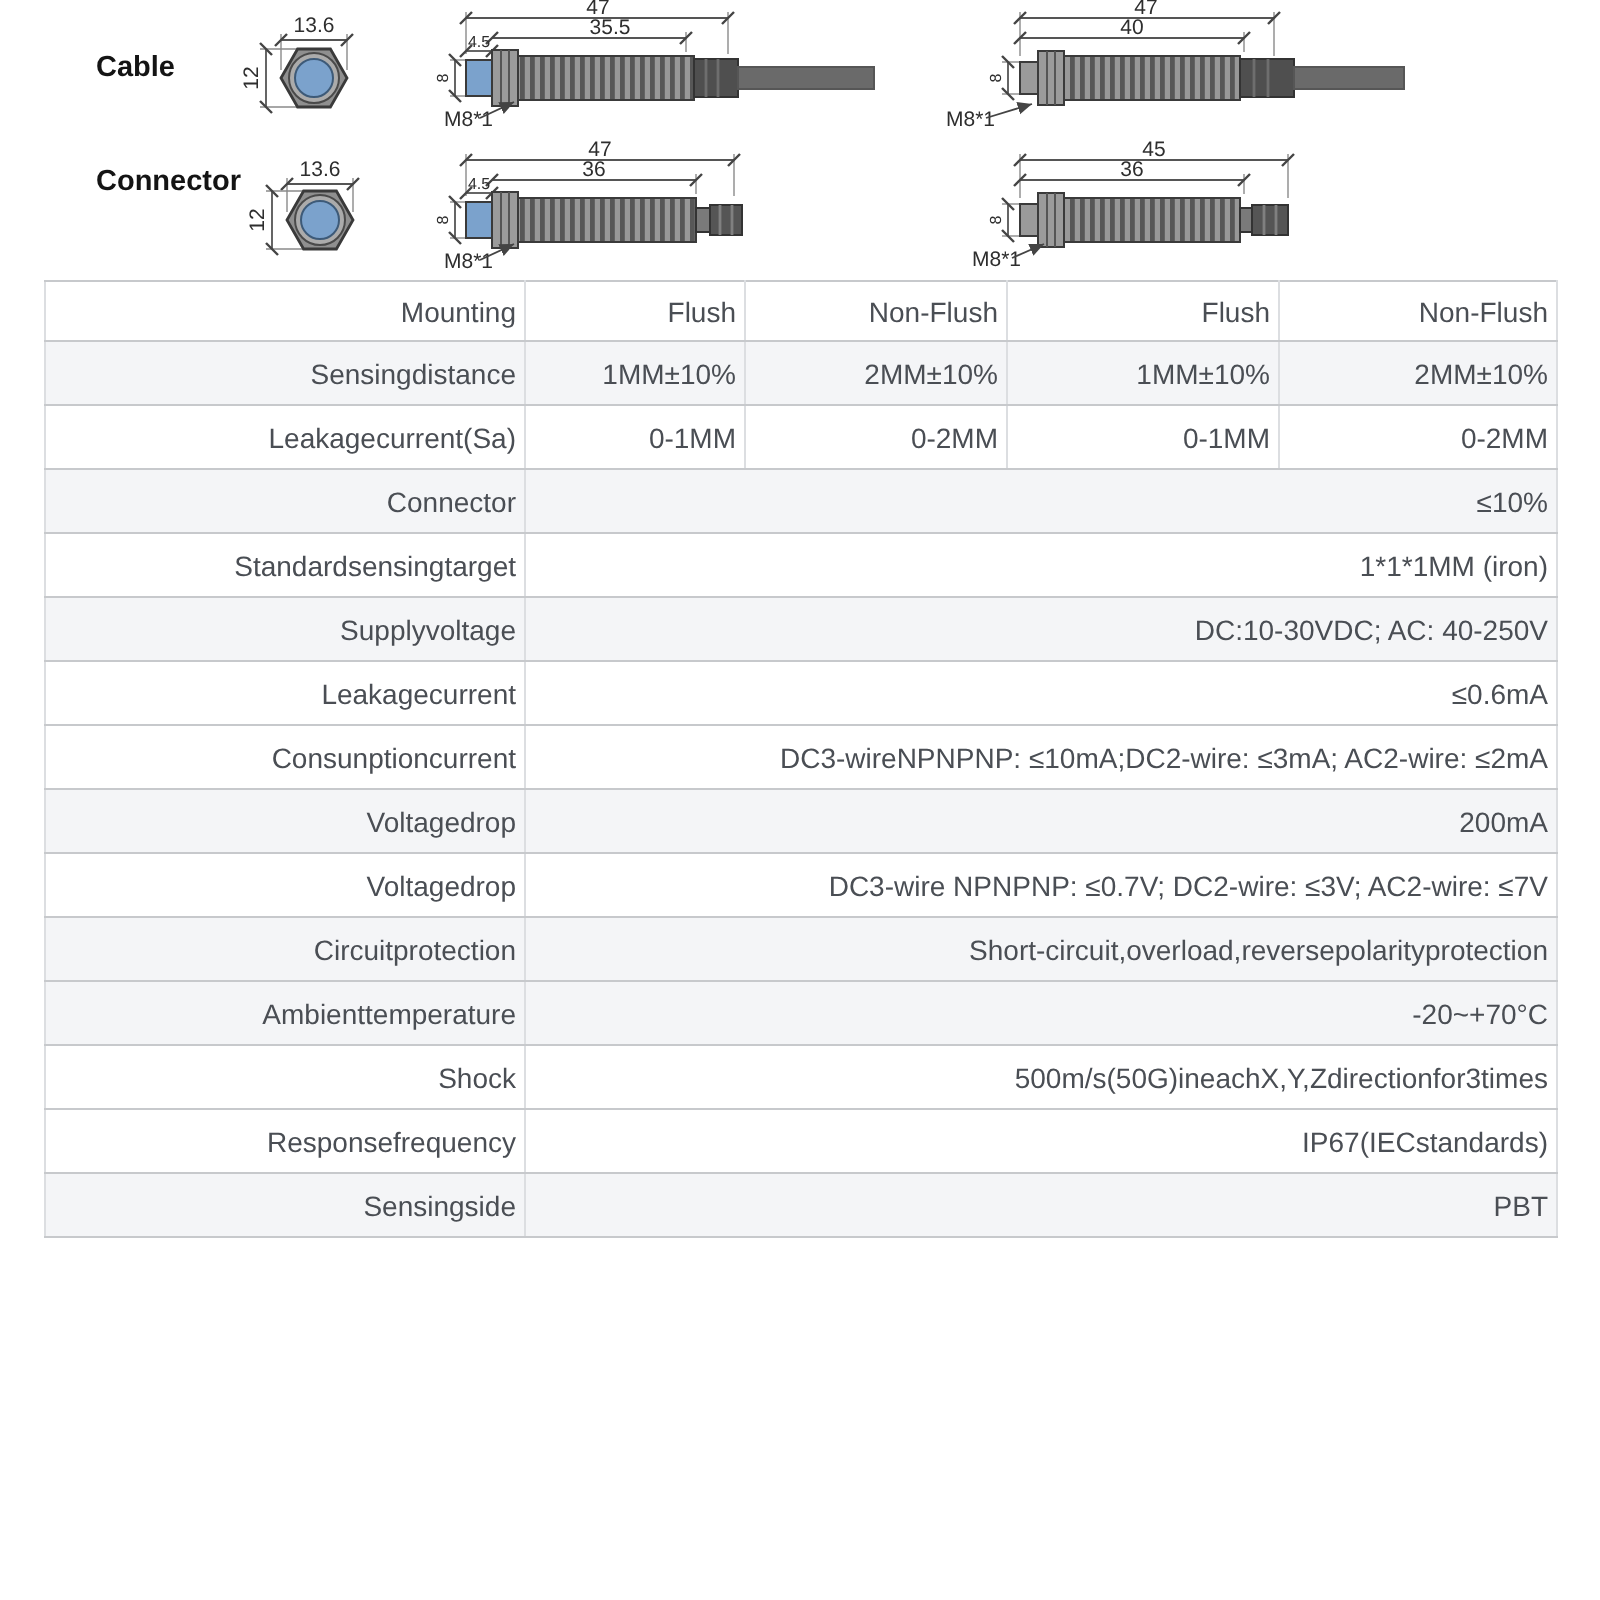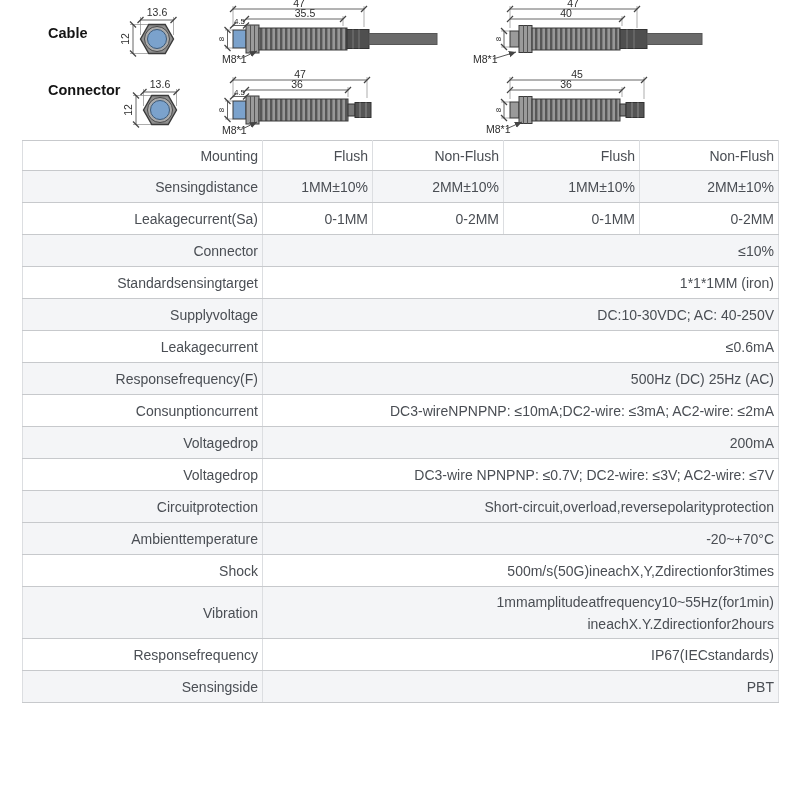--- a/index.html
+++ b/index.html
@@ -236,24 +236,20 @@
         <td colspan="4">1*1*1MM (iron)</td>
       </tr>
       <tr class="shade">
         <td>Supplyvoltage</td>
         <td colspan="4">DC:10-30VDC;  AC: 40-250V</td>
       </tr>
       <tr>
         <td>Leakagecurrent</td>
         <td colspan="4">≤0.6mA</td>
       </tr>
-      <tr class="shade">
-        <td>Responsefrequency(F)</td>
-        <td colspan="4">500Hz (DC) 25Hz (AC)</td>
-      </tr>
       <tr>
         <td>Consunptioncurrent</td>
         <td colspan="4">DC3-wireNPNPNP: ≤10mA;DC2-wire: ≤3mA; AC2-wire: ≤2mA</td>
       </tr>
       <tr class="shade">
         <td>Voltagedrop</td>
         <td colspan="4">200mA</td>
       </tr>
       <tr>
         <td>Voltagedrop</td>
@@ -264,27 +260,20 @@
         <td colspan="4">Short-circuit,overload,reversepolarityprotection</td>
       </tr>
       <tr class="shade">
         <td>Ambienttemperature</td>
         <td colspan="4">-20~+70°C</td>
       </tr>
       <tr>
         <td>Shock</td>
         <td colspan="4">500m/s(50G)ineachX,Y,Zdirectionfor3times</td>
       </tr>
-      <tr class="shade tall">
-        <td>Vibration</td>
-        <td colspan="4">
-          <div>1mmamplitudeatfrequency10~55Hz(for1min)</div>
-          <div>ineachX.Y.Zdirectionfor2hours</div>
-        </td>
-      </tr>
       <tr>
         <td>Responsefrequency</td>
         <td colspan="4">IP67(IECstandards)</td>
       </tr>
       <tr class="shade">
         <td>Sensingside</td>
         <td colspan="4">PBT</td>
       </tr>
     </tbody>
 </table>

